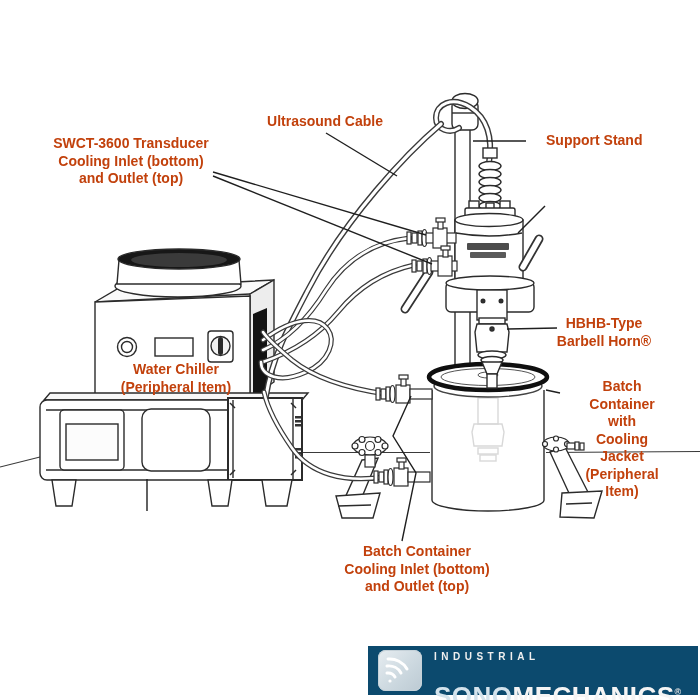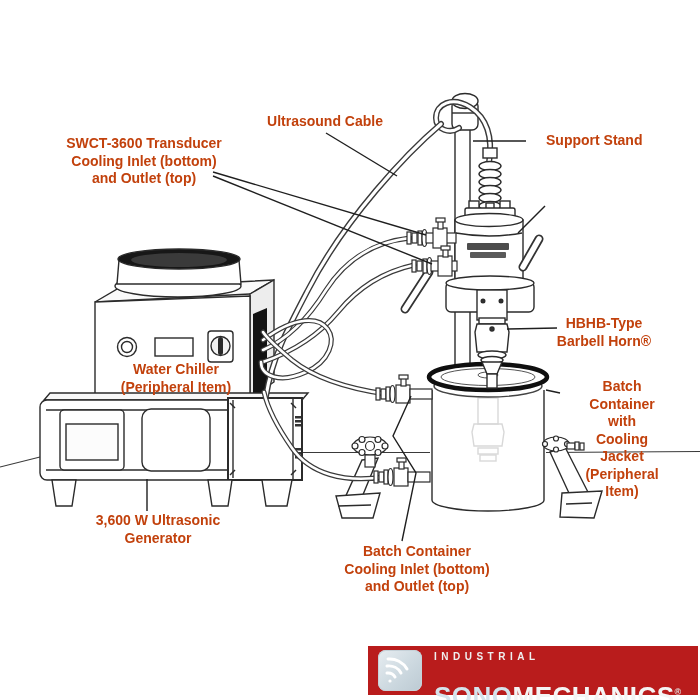--- a/index.html
+++ b/index.html
@@ -3,21 +3,21 @@
 <meta charset="utf-8">
 <style>
   html,body{margin:0;padding:0;background:#fff;}
   #screen{position:relative;width:700px;height:700px;background:#ffffff;overflow:hidden;
           font-family:"Liberation Sans",sans-serif;}
   #diagram{position:absolute;left:0;top:0;}
   .lbl{position:absolute;font:bold 14px/17.5px "Liberation Sans",sans-serif;color:#c2410c;
        white-space:pre-line;text-align:center;transform:translateX(-50%);}
   .lbl.left{transform:none;text-align:left;}
   
-  .logo-bar{position:absolute;left:368px;top:646px;width:330px;height:49px;background:#b91c1c;}
+  .logo-bar{position:absolute;left:368px;top:646px;width:330px;height:49px;background:#0c4a6e;}
   .logo-icon{position:absolute;left:10px;top:4px;width:44px;height:41px;border-radius:8px;
              background:linear-gradient(135deg,#e7edf1 0%,#cdd9e0 55%,#bccad3 100%);
              box-shadow:inset 0 0 0 1px #c6d2d9;}
   .logo-text{position:absolute;left:66px;top:5px;}
   .logo-industrial{font:bold 10px "Liberation Sans",sans-serif;letter-spacing:4.5px;color:#efefef;}
   .logo-main{font:bold 26px/26px "Liberation Sans",sans-serif;letter-spacing:0.5px;margin-top:17px;}
   .logo-sono{color:#d4e3ec;}
   .logo-mech{color:#f4f4f4;}
   .logo-reg{font-size:9px;vertical-align:10px;color:#e2e2e2;}
 </style>
@@ -271,34 +271,32 @@
       <line x1="526" y1="141" x2="473" y2="141"></line>
       <line x1="545" y1="206" x2="518" y2="233"></line>
       <line x1="557" y1="328" x2="507" y2="329"></line>
       <line x1="560" y1="393" x2="546" y2="390"></line>
       <line x1="147" y1="479" x2="147" y2="511"></line>
       <polyline points="411,396 393,436 416,473 402,541" fill="none"></polyline>
     </g>
   </g>
 </svg>
 
-<div class="lbl" style="left:144px;top:135px;">SWCT-3600 Transducer
+<div class="lbl" style="left:131px;top:135px;">SWCT-3600 Transducer
 Cooling Inlet (bottom)
 and Outlet (top)</div>
 <div class="lbl" style="left:325px;top:113px;">Ultrasound Cable</div>
 <div class="lbl left" style="left:530px;top:132px;margin-left:16px;">Support Stand</div>
 <div class="lbl" style="left:604px;top:315px;">HBHB-Type
 Barbell Horn®</div>
 <div class="lbl" style="left:622px;top:378px;">Batch Container
 with Cooling Jacket
 (Peripheral Item)</div>
 <div class="lbl" style="left:176px;top:361px;">Water Chiller
 (Peripheral Item)</div>
-<div class="lbl" style="left:158px;top:512px;">3,600 W Ultrasonic
-Generator</div>
 <div class="lbl" style="left:417px;top:543px;">Batch Container
 Cooling Inlet (bottom)
 and Outlet (top)</div>
 
 <div class="logo-bar">
   <div class="logo-icon">
     <svg width="44" height="41" viewBox="0 0 44 41">
       <g fill="none" stroke="#ffffff" stroke-width="3" stroke-linecap="round">
         <circle cx="12" cy="31" r="1.6" fill="#fff" stroke="none"></circle>
         <path d="M 17 27 A 8 8 0 0 0 9 23"></path>

